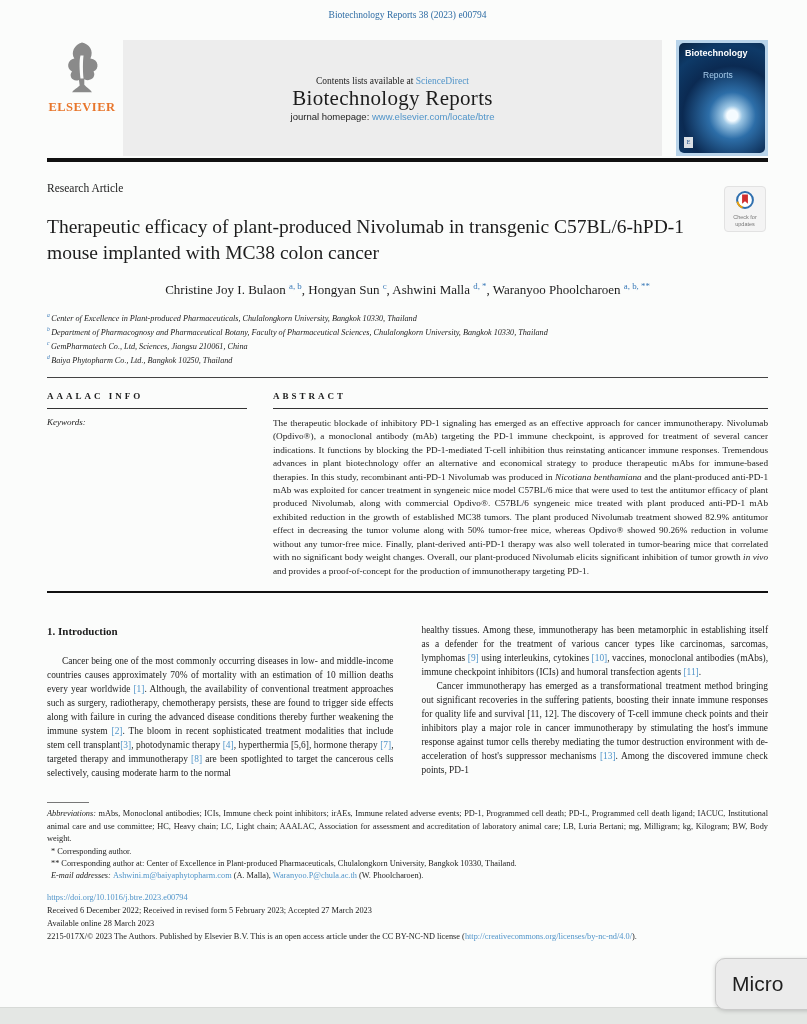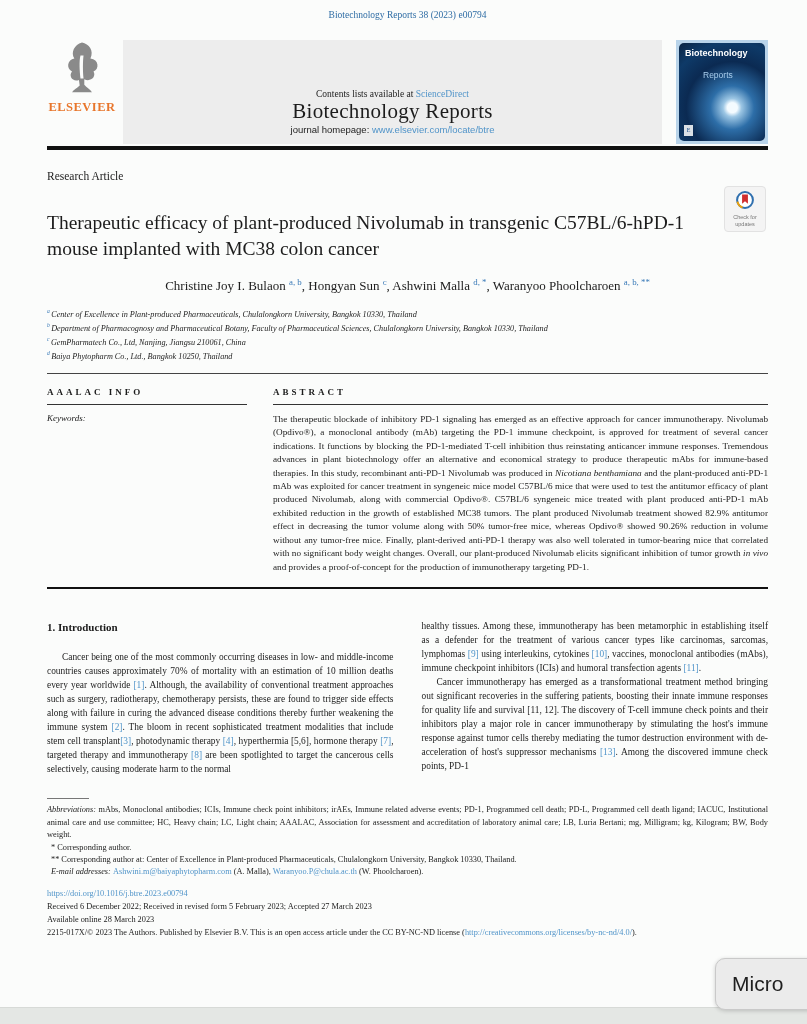--- a/index.html
+++ b/index.html
@@ -5,35 +5,35 @@
   html,body{margin:0;padding:0;background:#eef0ee;}
   .sheet{position:relative;width:807px;height:1024px;margin:0 auto;background:#fbfcfb;
          font-family:"Liberation Serif",serif;color:#1c1c1c;overflow:hidden;}
   .content{padding:0 39px 0 47px;}
   .top-cite{text-align:center;padding-top:10px;font-size:9.5px;color:#2e6ca4;}
   
   .masthead{display:flex;margin-top:20px;align-items:stretch;}
   .logo-cell{width:70px;display:flex;flex-direction:column;align-items:center;justify-content:flex-start;padding-bottom:2px;}
   .elsevier-word{font-size:12.5px;letter-spacing:.5px;color:#e8762c;font-weight:bold;margin-top:2px;}
   .gray-box{flex:1;background:#ededed;margin-left:6px;margin-right:14px;text-align:center;
-            display:flex;flex-direction:column;justify-content:flex-end;padding:10px 8px 9px;}
+            display:flex;flex-direction:column;justify-content:center;padding:10px 8px 9px;}
   .contents-line{font-size:9.5px;}
   .journal-title{font-size:21px;letter-spacing:.3px;}
   .homepage-line{font-size:9.5px;font-family:"Liberation Sans",sans-serif;}
-  .cover{width:92px;height:104px;background:#b9d4ea;padding:3px;box-sizing:border-box;}
+  .cover{width:92px;height:116px;background:#b9d4ea;padding:3px;box-sizing:border-box;}
   .cover-inner{position:relative;width:100%;height:100%;border-radius:5px;overflow:hidden;
     background:radial-gradient(circle at 62% 66%, #f4fbff 0 6%, #9cc6e4 11%, #2d6ea8 26%, #0b2a52 55%, #0e3a68 78%, #0a2443 100%);}
   .cover-title{font-family:"Liberation Sans",sans-serif;font-weight:bold;color:#ffffff;font-size:9px;padding:5px 0 0 6px;}
   .cover-sub{font-family:Liberation Sans, sans-serif;color:#a8cdec;font-size:8.5px;padding-left:24px;margin-top:12px;}
   .cover-mark{position:absolute;left:5px;bottom:5px;width:9px;height:11px;background:rgba(255,255,255,.85);
               font-size:6px;color:#1b4f8a;text-align:center;line-height:11px;}
   .black-bar{height:4px;background:#111;margin-top:2px;}
   
   .res-article{margin-top:20px;font-size:11.5px;}
-  .art-title{margin-top:28px;font-size:19.5px;line-height:1.32;max-width:648px;}
+  .art-title{margin-top:20px;font-size:19.5px;line-height:1.32;max-width:648px;}
   .badge{position:absolute;right:41px;top:186px;width:40px;height:44px;background:#f4f4f4;border:1px solid #e2e2e2;
          border-radius:4px;display:flex;flex-direction:column;align-items:center;justify-content:center;}
   .badge-txt{font-family:"Liberation Sans",sans-serif;font-size:5.5px;color:#777;line-height:1.2;text-align:center;}
   .authors{margin-top:16px;font-size:13px;text-align:center;}
   .affils{margin-top:12px;font-size:8.2px;font-style:italic;line-height:1.62;}
   .rule-thin{border-top:1px solid #444;margin-top:10px;}
   .rule-thick{border-top:2px solid #111;margin-top:13px;}
   
   .info-abs{display:flex;margin-top:13px;}
   .info-col{width:200px;flex:none;}
@@ -110,21 +110,21 @@
       <div class="badge-txt">
         <div>Check for</div>
         <div>updates</div>
       </div>
     </div>
 
     <div class="authors"><span>Christine Joy I. Bulaon </span><span class="seg-sup">a, b</span><span>, Hongyan Sun </span><span class="seg-sup">c</span><span>, Ashwini Malla </span><span class="seg-sup">d, *</span><span>, Waranyoo Phoolcharoen </span><span class="seg-sup">a, b, **</span></div>
     <div class="affils">
         <div class=""><span class="seg-sup">a </span><span>Center of Excellence in Plant-produced Pharmaceuticals, Chulalongkorn University, Bangkok 10330, Thailand</span></div>
         <div class=""><span class="seg-sup">b </span><span>Department of Pharmacognosy and Pharmaceutical Botany, Faculty of Pharmaceutical Sciences, Chulalongkorn University, Bangkok 10330, Thailand</span></div>
-        <div class=""><span class="seg-sup">c </span><span>GemPharmatech Co., Ltd, Nanjing, Jiangsu 210061, China</span></div>
+        <div class=""><span class="seg-sup">c </span><span>GemPharmatech Co., Ltd, Sciences, Jiangsu 210061, China</span></div>
         <div class=""><span class="seg-sup">d </span><span>Baiya Phytopharm Co., Ltd., Bangkok 10250, Thailand</span></div>
       </div>
 
     <div class="rule-thin"></div>
 
     <div class="info-abs">
       <div class="info-col">
         <div class="sec-head">AAALAC INFO</div>
         <div class="head-rule"></div>
         <div class="kw-label">Keywords:</div>

